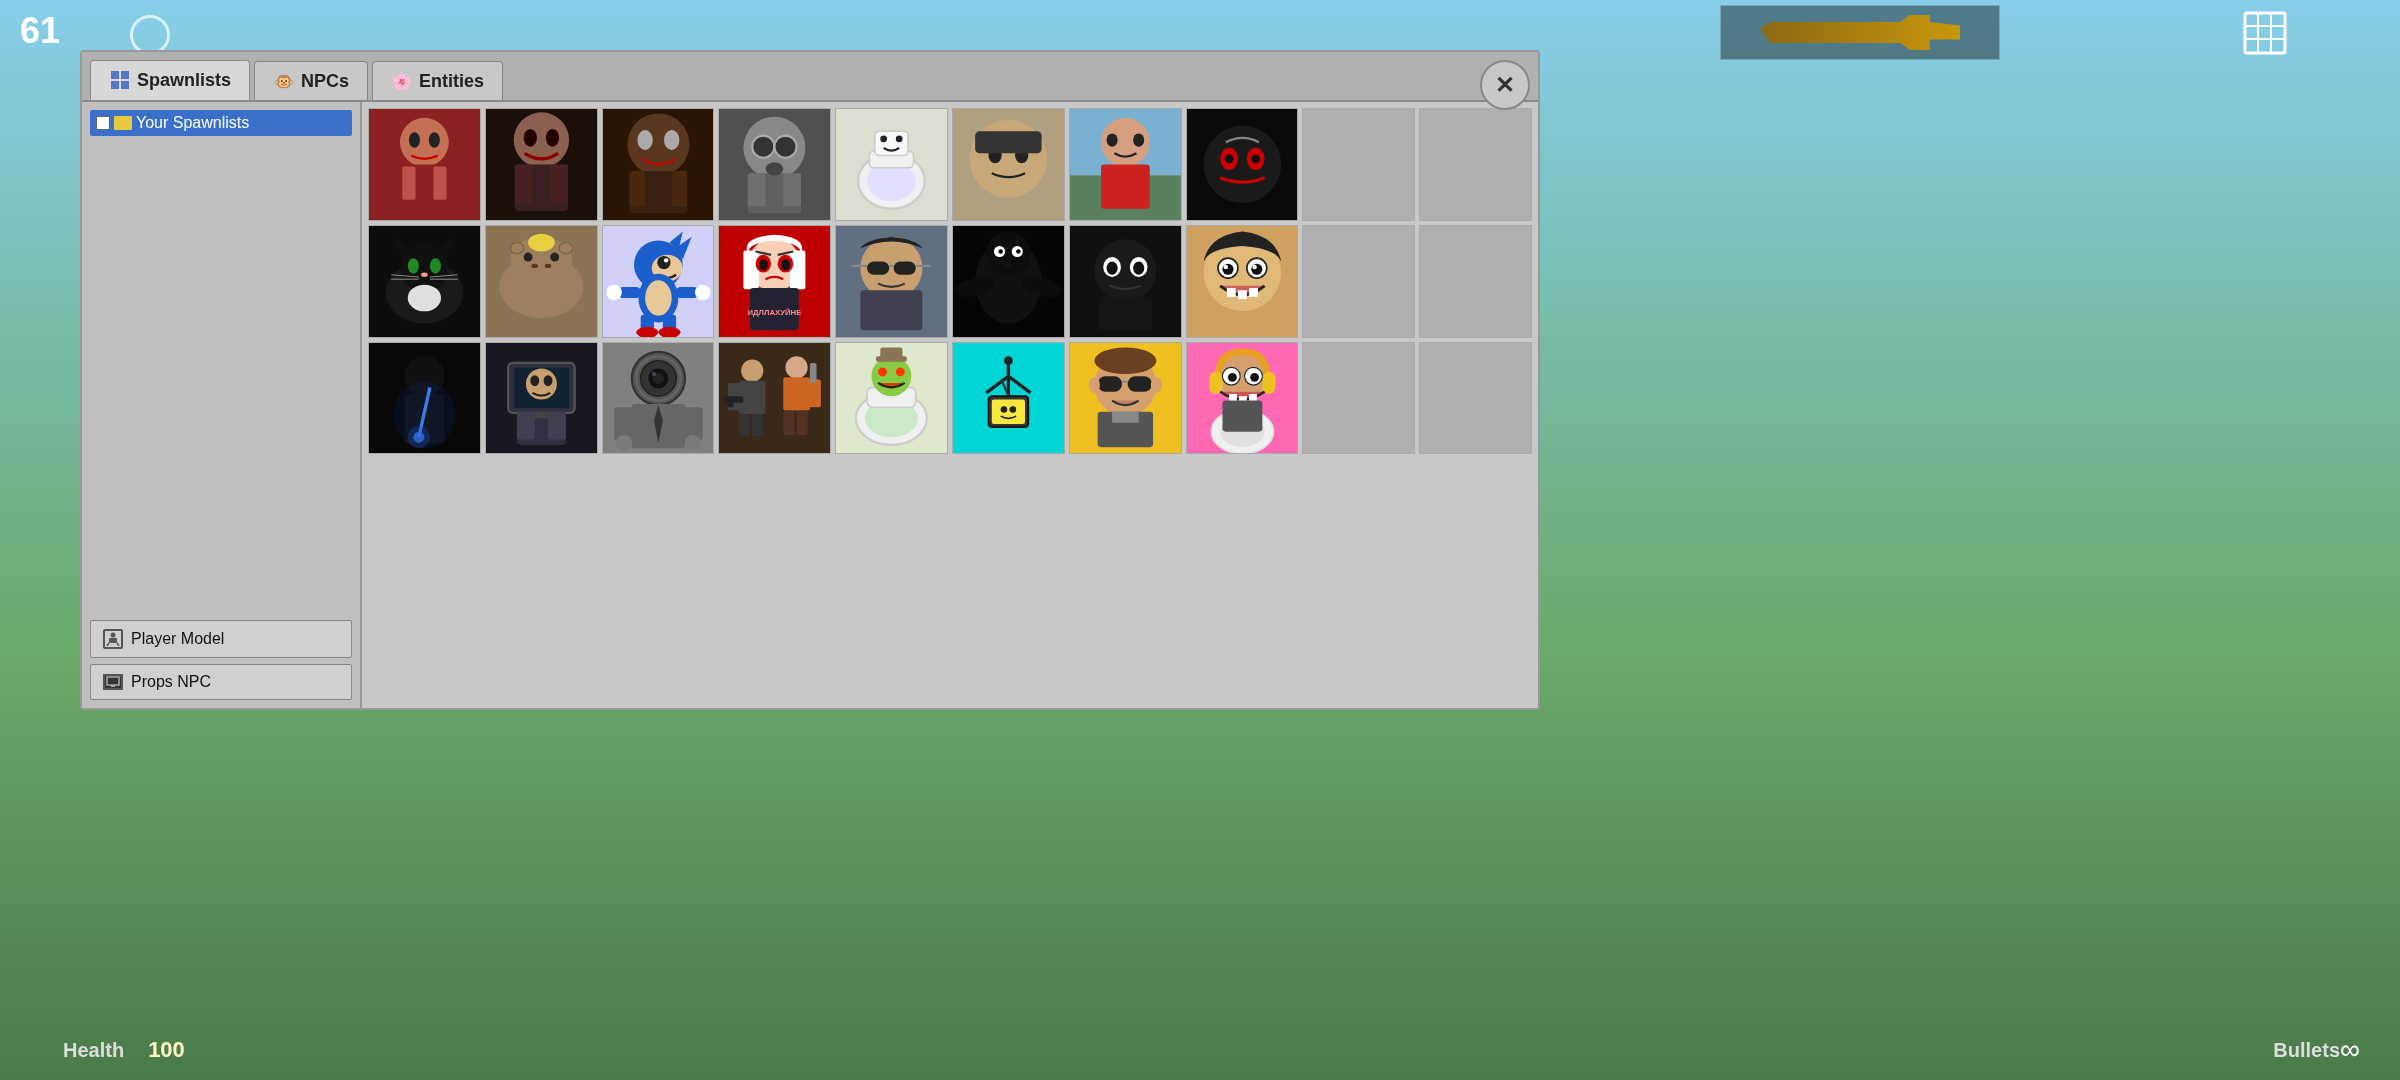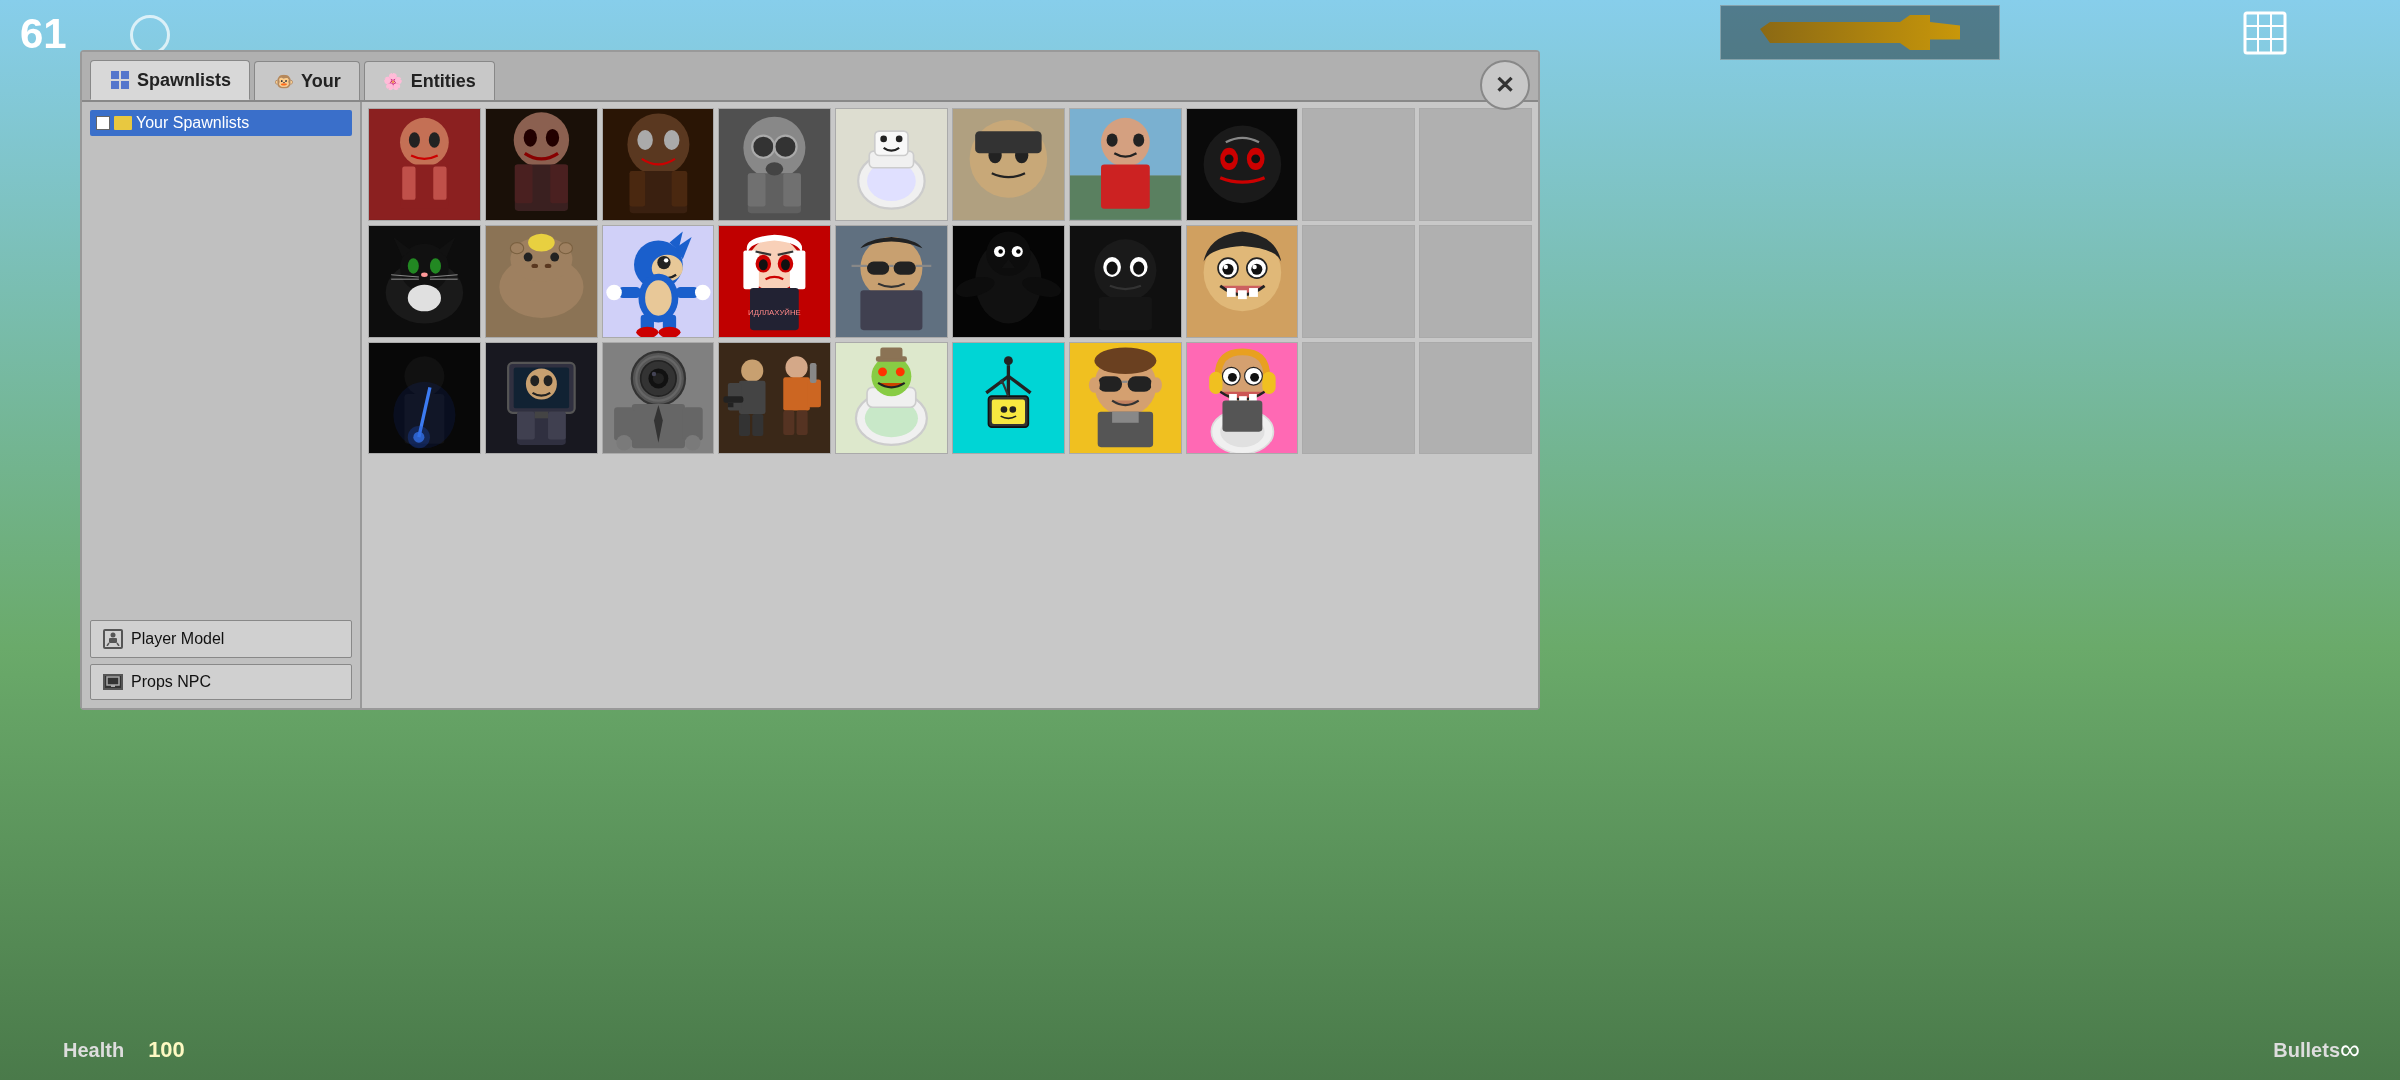--- a/index.html
+++ b/index.html
@@ -29,21 +29,21 @@
       display: flex;
       align-items: center;
       z-index: 1;
     }
 
     .fps-counter {
       position: absolute;
       top: 10px;
       left: 20px;
       color: white;
-      font-size: 42px;
+      font-size: 36px;
       font-weight: bold;
       z-index: 2;
     }
 
     .weapon-slot {
       position: absolute;
       top: 5px;
       right: 400px;
       width: 280px;
       height: 55px;
@@ -283,20 +283,21 @@
     }
 
     .grid-item-inner {
       width: 100%;
       height: 100%;
       display: flex;
       align-items: center;
       justify-content: center;
       font-size: 40px;
       overflow: hidden;
+      font-weight: bold;
     }
 
     
     .empty-area {
       height: 200px;
     }
 
     
     .bottom-hud {
       position: absolute;
@@ -388,21 +389,21 @@
           <rect x="1" y="1" width="8" height="8" fill="#5577cc"></rect>
           <rect x="11" y="1" width="8" height="8" fill="#5577cc"></rect>
           <rect x="1" y="11" width="8" height="8" fill="#5577cc"></rect>
           <rect x="11" y="11" width="8" height="8" fill="#5577cc"></rect>
         </svg>
       </div>
       <span>Spawnlists</span>
     </div>
     <div class="tab">
       <div class="tab-icon">🐵</div>
-      <span>Your</span>
+      <span>NPCs</span>
     </div>
     <div class="tab">
       <div class="tab-icon">🌸</div>
       <span>Entities</span>
     </div>
   </div>
 
   <div class="close-btn">✕</div>
 
   <div class="dialog-content">

